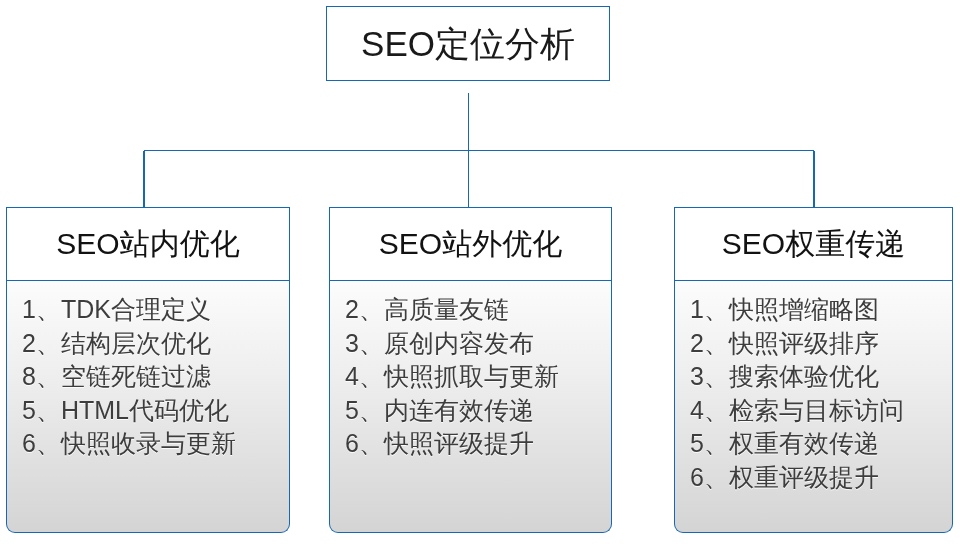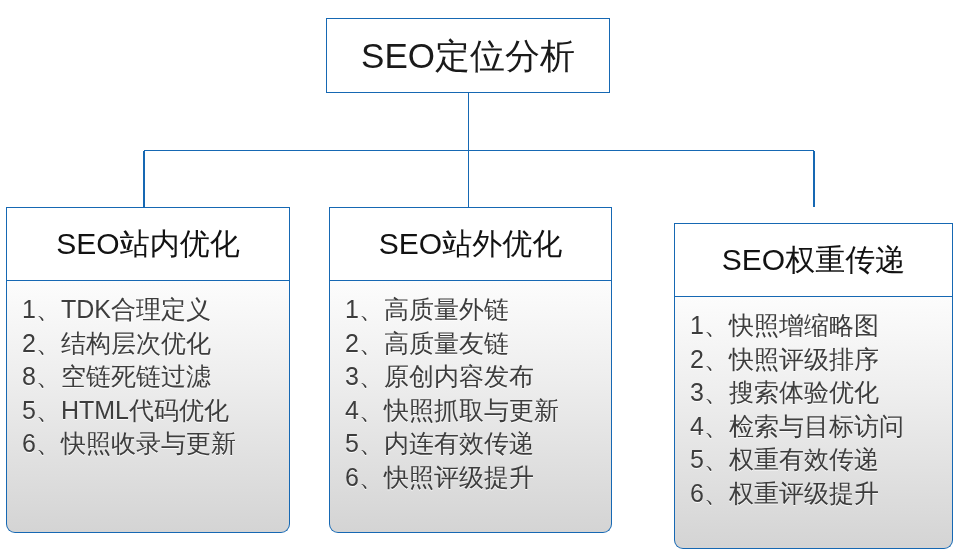--- a/index.html
+++ b/index.html
@@ -30,21 +30,21 @@
     top: 0;
     width: 960px;
     height: 550px;
     pointer-events: none;
   }
 
   
   .root-node {
     position: absolute;
     left: 326px;
-    top: 18px;
+    top: 6px;
     width: 284px;
     height: 75px;
     box-sizing: border-box;
     border: 1.6px solid #1668b3;
     background: #ffffff;
     display: flex;
     align-items: center;
     justify-content: center;
   }
   .root-title {
@@ -102,21 +102,21 @@
     font-size: 25px;
     line-height: 33.5px;
     color: #3d3d3d;
     white-space: nowrap;
     text-shadow: 0 1px 0 rgba(255,255,255,0.85);
   }
 
   
   #branch-1 { left: 6px;   width: 284px; }
   #branch-2 { left: 329px; width: 283px; }
-  #branch-3 { left: 674px; width: 279px; margin-top: 16px; }
+  #branch-3 { left: 674px; width: 279px; }
 </style>
 </head>
 <body>
 
 <div id="diagram">
 
   <svg id="connectors" viewBox="0 0 960 550" width="960" height="550" aria-hidden="true">
 
     <line x1="468.5" y1="93" x2="468.5" y2="150.5" stroke="#1668b3" stroke-width="1.6" shape-rendering="crispEdges"></line>
 
@@ -147,21 +147,20 @@
       </ul>
     </div>
   </div>
 
   <div class="branch" id="branch-2">
     <div class="branch-header">
       <span class="branch-title">SEO站外优化</span>
     </div>
     <div class="branch-body">
       <ul class="item-list">
-        <li>1、高质量外链</li>
         <li>2、高质量友链</li>
         <li>3、原创内容发布</li>
         <li>4、快照抓取与更新</li>
         <li>5、内连有效传递</li>
         <li>6、快照评级提升</li>
       </ul>
     </div>
   </div>
 
   <div class="branch" id="branch-3">

